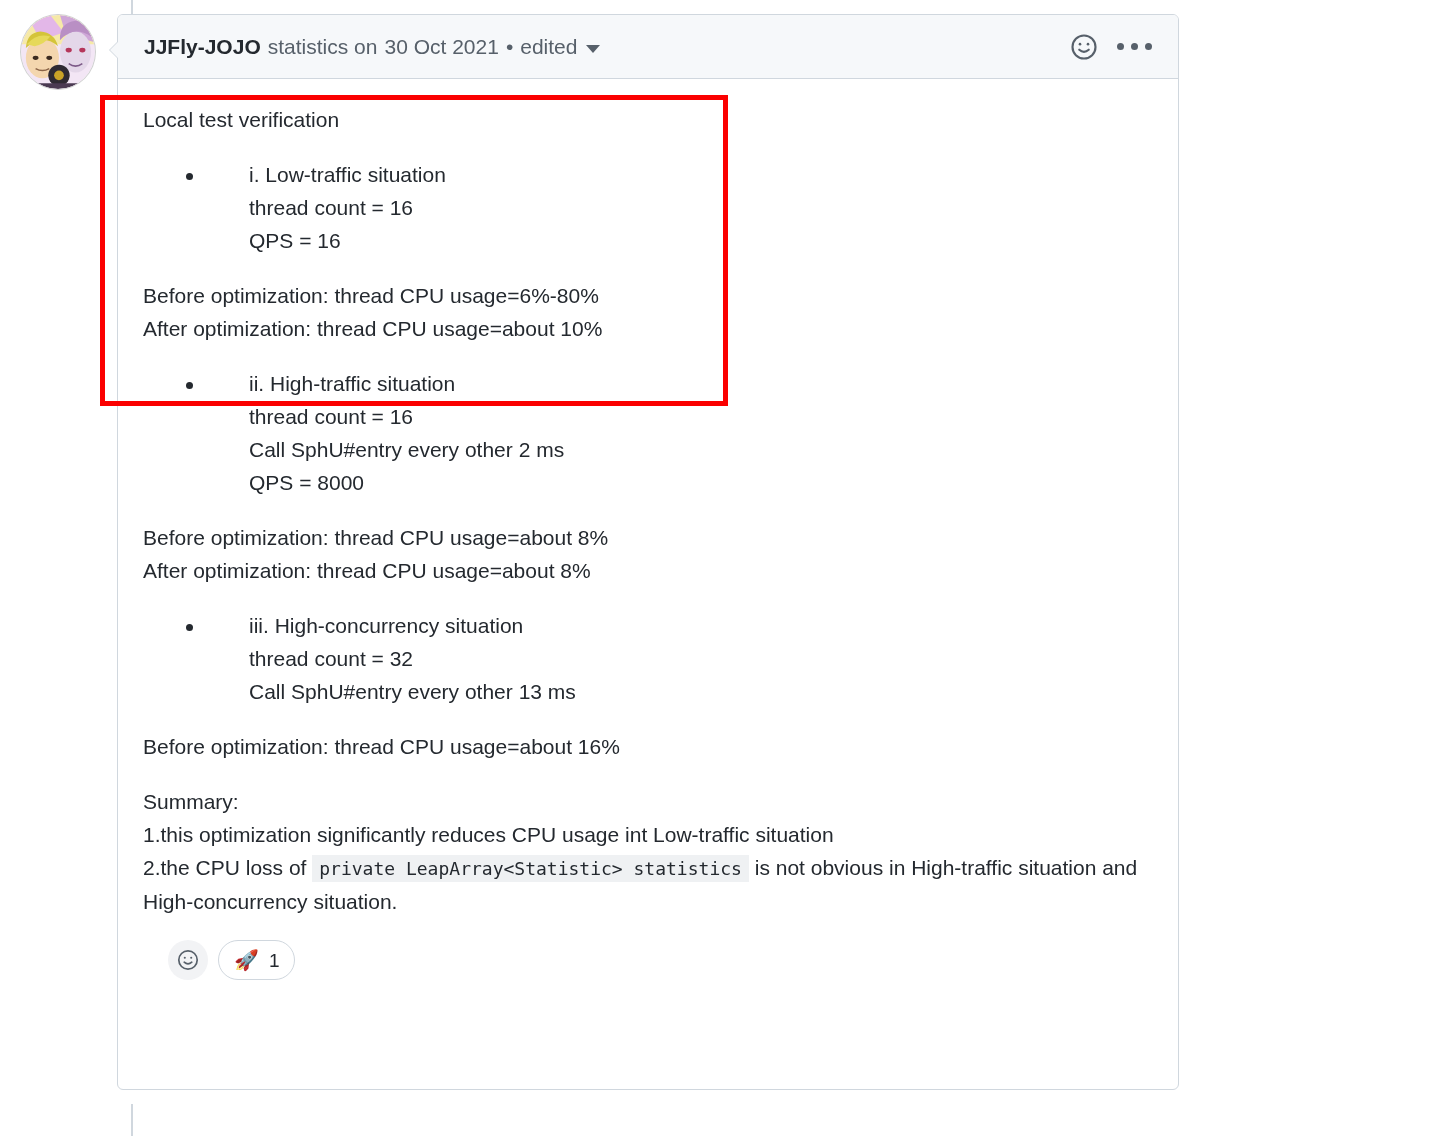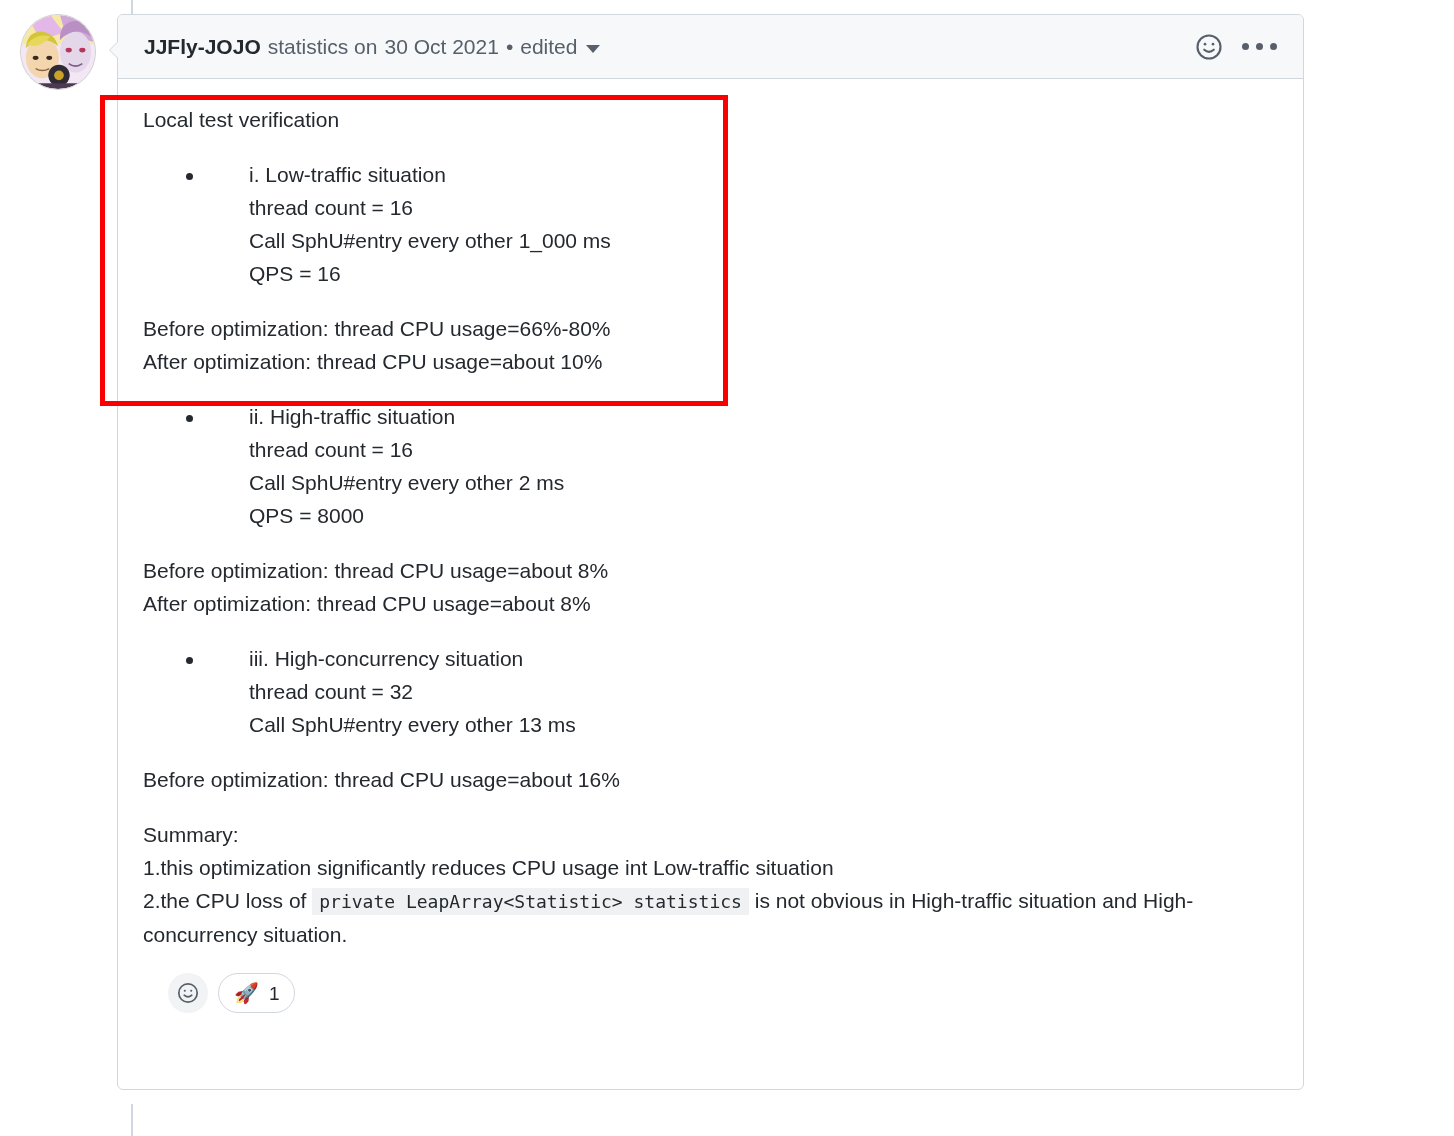--- a/index.html
+++ b/index.html
@@ -48,21 +48,21 @@
     border: 1px solid rgba(27,31,36,0.15);
     box-sizing: border-box;
   }
   .avatar svg { display: block; width: 100%; height: 100%; }
 
   
   .comment {
     position: absolute;
     left: 117px;
     top: 14px;
-    width: 1187px;
+    width: 1062px;
     min-height: 1076px;
     border: 1px solid #d0d7de;
     border-radius: 6px;
     background: #ffffff;
     box-sizing: border-box;
   }
   
   .caret-outer {
     position: absolute;
     left: -9px;
@@ -295,28 +295,27 @@
   <div class="comment-body">
 
     <p class="para">Local test verification</p>
 
     <div class="spacer-md"></div>
 
     <ul class="bullets">
       <li>
         <span class="sub-line">i. Low-traffic situation</span>
         <span class="sub-line">thread count = 16</span>
-        <span class="sub-line">Call SphU#entry every other 1_000 ms</span>
         <span class="sub-line">QPS = 16</span>
       </li>
     </ul>
 
     <div class="spacer-md"></div>
 
-    <p class="para">Before optimization: thread CPU usage=66%-80%</p>
+    <p class="para">Before optimization: thread CPU usage=6%-80%</p>
     <p class="para">After optimization: thread CPU usage=about 10%</p>
 
     <div class="spacer-md"></div>
 
     <ul class="bullets">
       <li>
         <span class="sub-line">ii. High-traffic situation</span>
         <span class="sub-line">thread count = 16</span>
         <span class="sub-line">Call SphU#entry every other 2 ms</span>
         <span class="sub-line">QPS = 8000</span>

